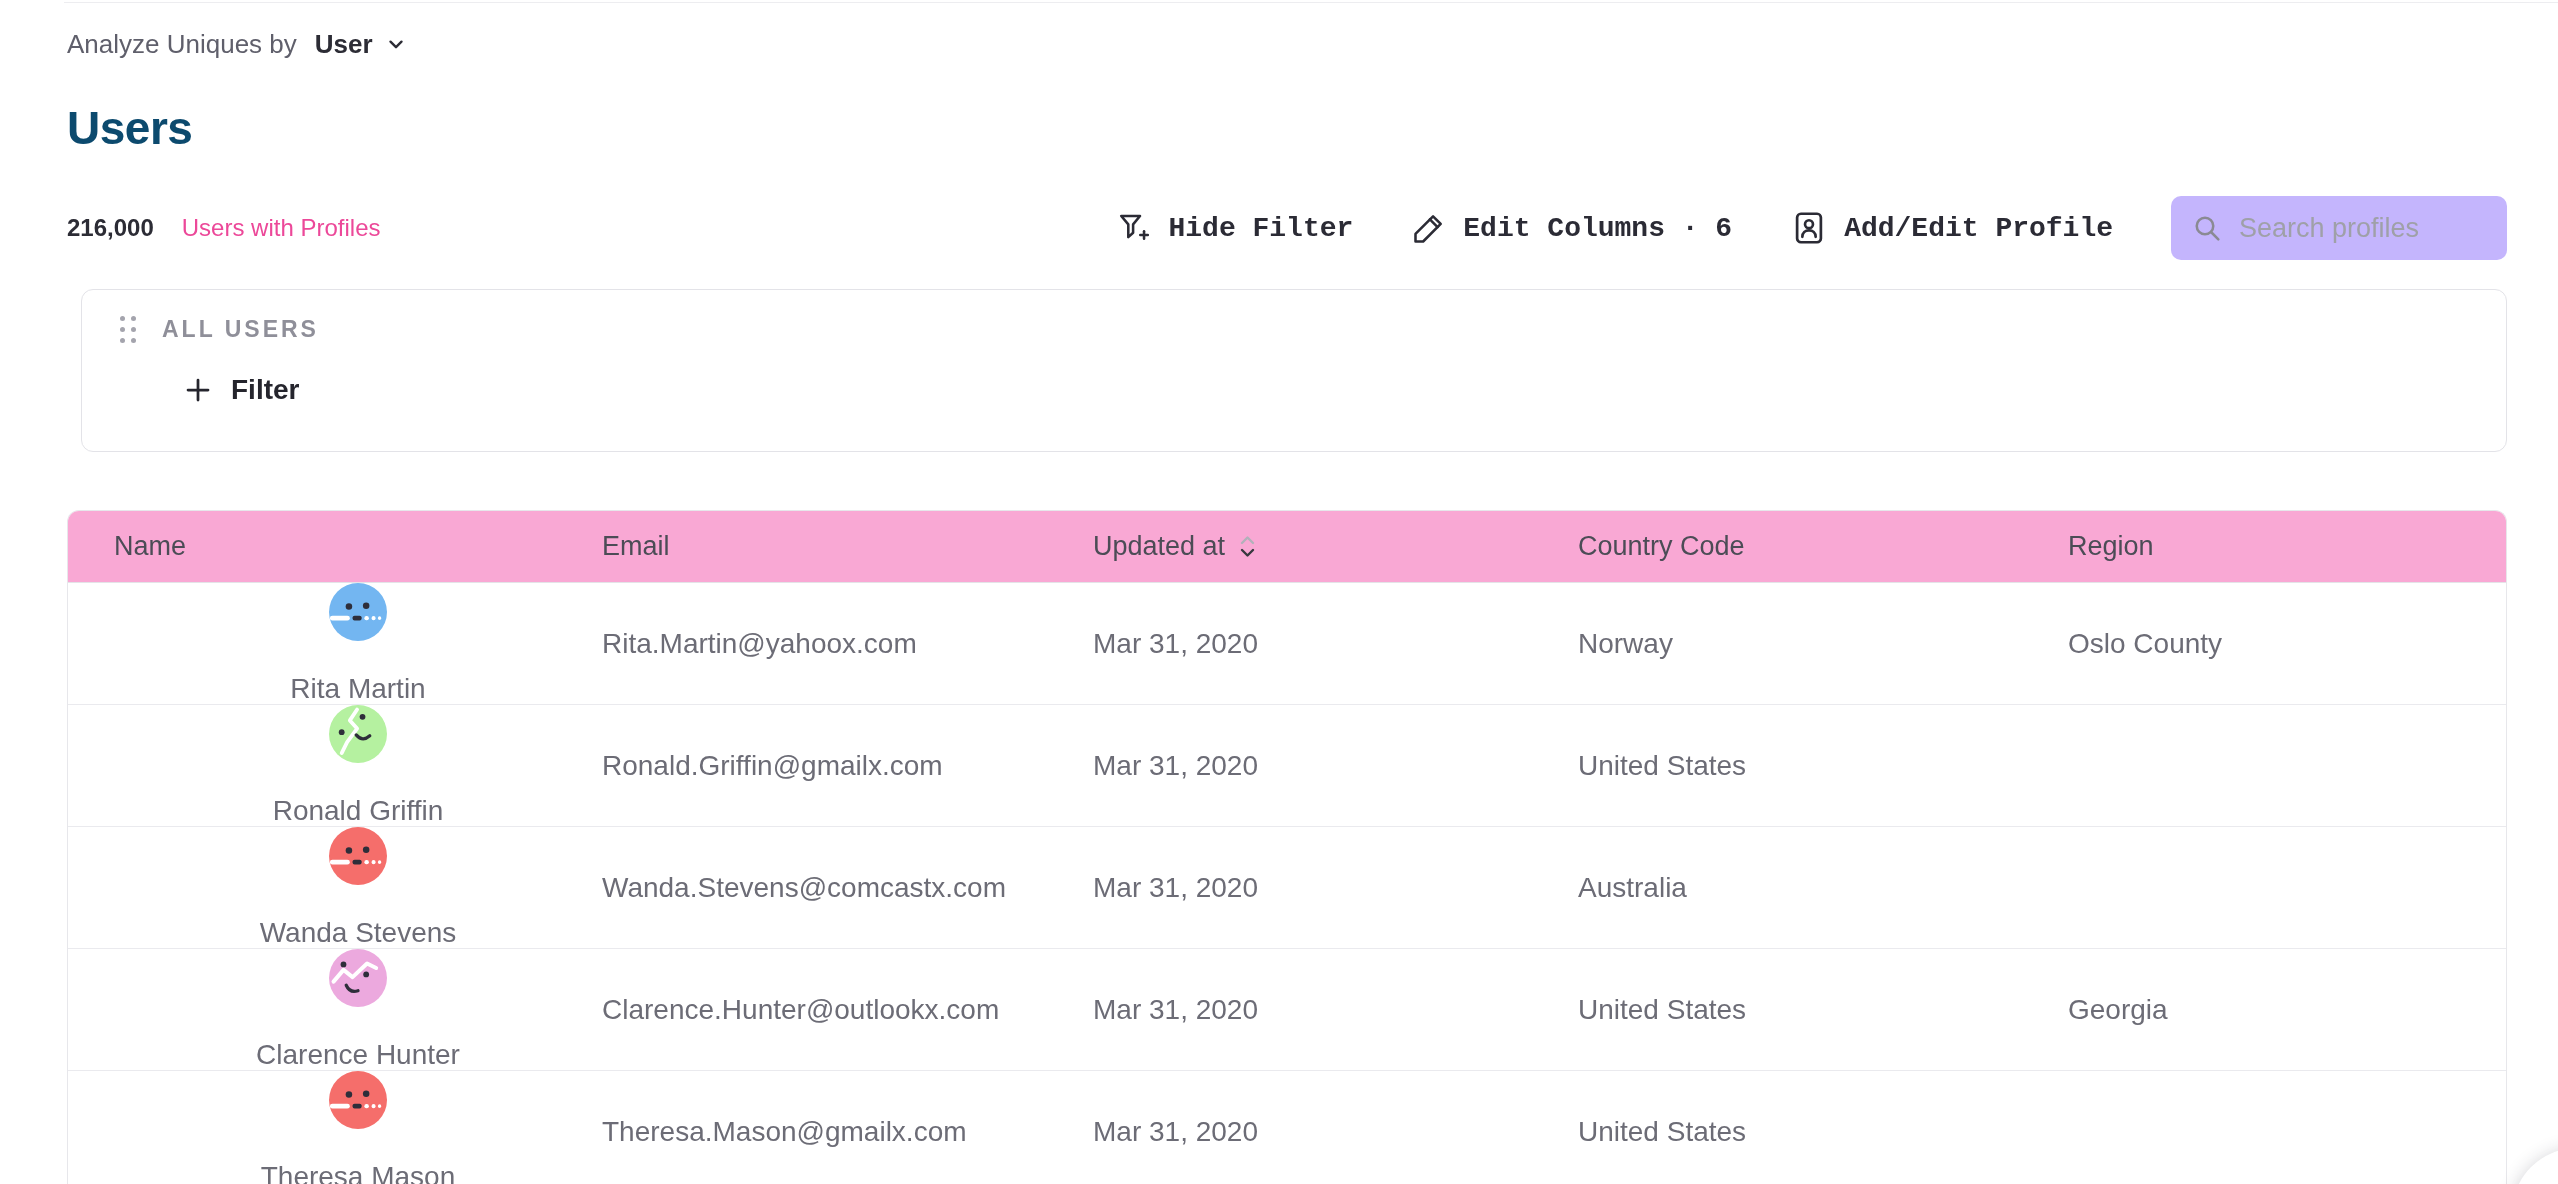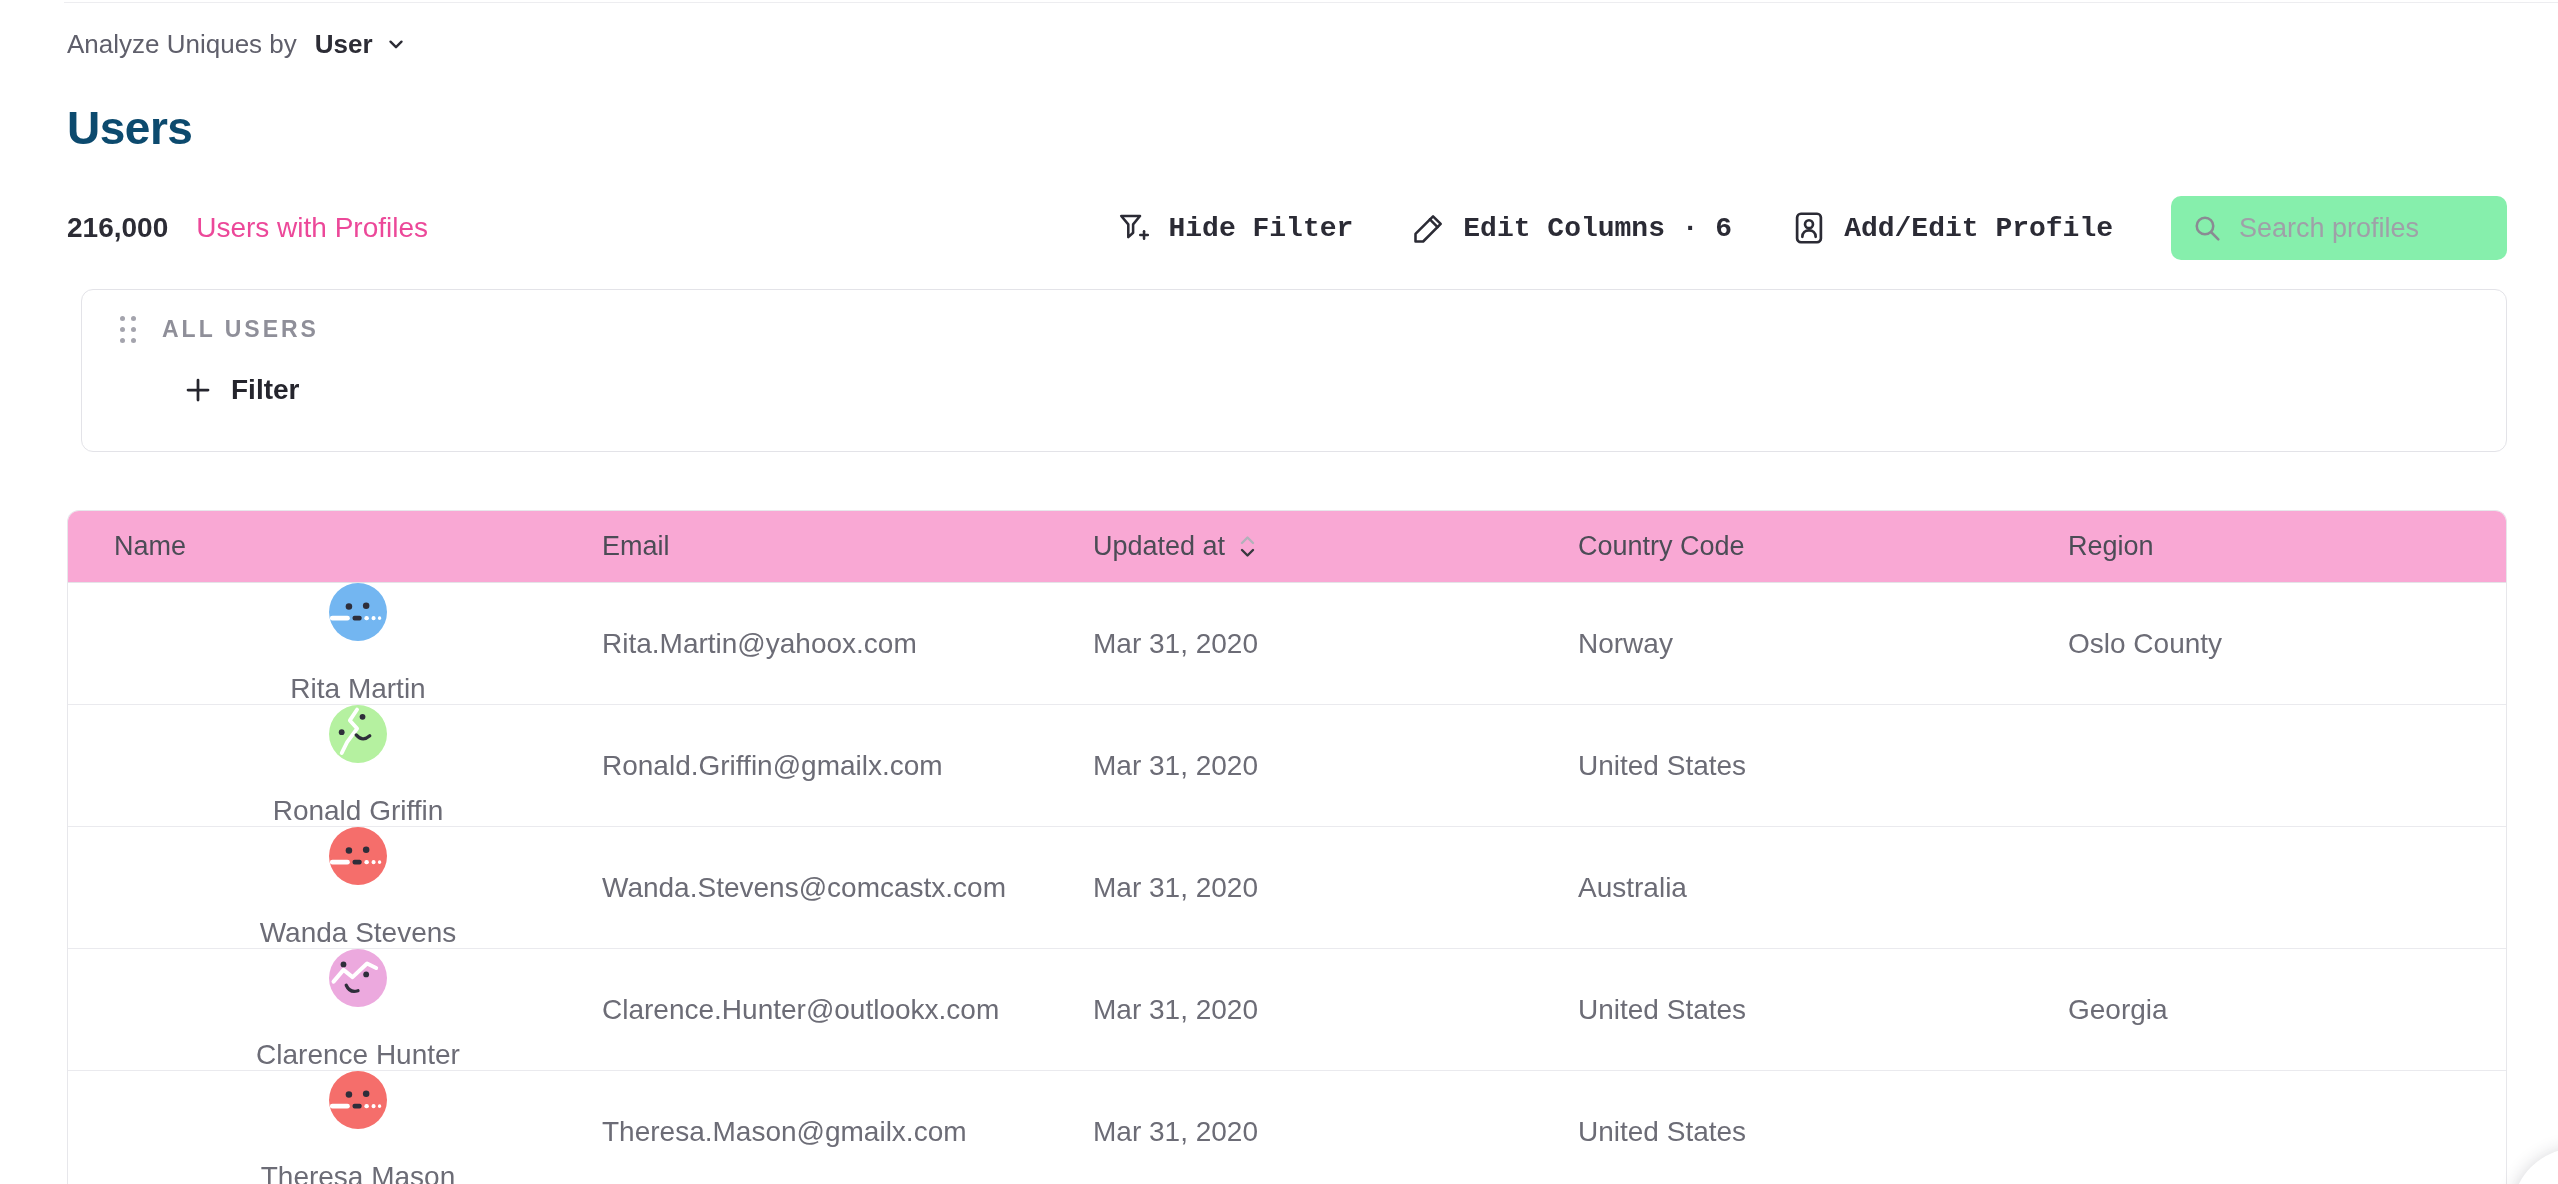--- a/index.html
+++ b/index.html
@@ -28,32 +28,32 @@
   
   .page-title {
     margin-top:40px; font-size:46px; line-height:52px; font-weight:700;
     color:#0c4a6e; letter-spacing:-0.5px;
   }
 
   
   .stats-toolbar {
     margin-top:42px; height:64px; display:flex; align-items:center;
   }
-  .stats { display:flex; align-items:baseline; font-size:28px; }
+  .stats { display:flex; align-items:baseline; font-size:24px; }
   .stat-number { font-weight:600; color:#2c2c35; }
   .stat-label { font-weight:400; color:#ec4899; margin-left:28px;text-align:center; }
   .toolbar { margin-left:auto; display:flex; align-items:center; gap:58px; }
   .tool-btn {
     display:flex; align-items:center; gap:16px; background:none; border:none;
     font-family:Liberation Mono, monospace; font-size:28px; font-weight:600; color:#2b2b35;
     cursor:pointer; white-space:nowrap;
   }
   .tool-btn svg { flex:0 0 auto; }
   .search-box {
-    width:336px; height:64px; background:#86efac; border-radius:10px;
+    width:336px; height:64px; background:#c4b5fd; border-radius:10px;
     display:flex; align-items:center; padding:0 18px 0 20px; gap:16px;
   }
   .search-box input {
     flex:1; min-width:0; border:none; background:transparent; outline:none;
     font-family:inherit; font-size:27px; color:#3a3a44;
   }
   .search-box input::placeholder { color:#9fa0a8; }
 
   
   .filter-card {

